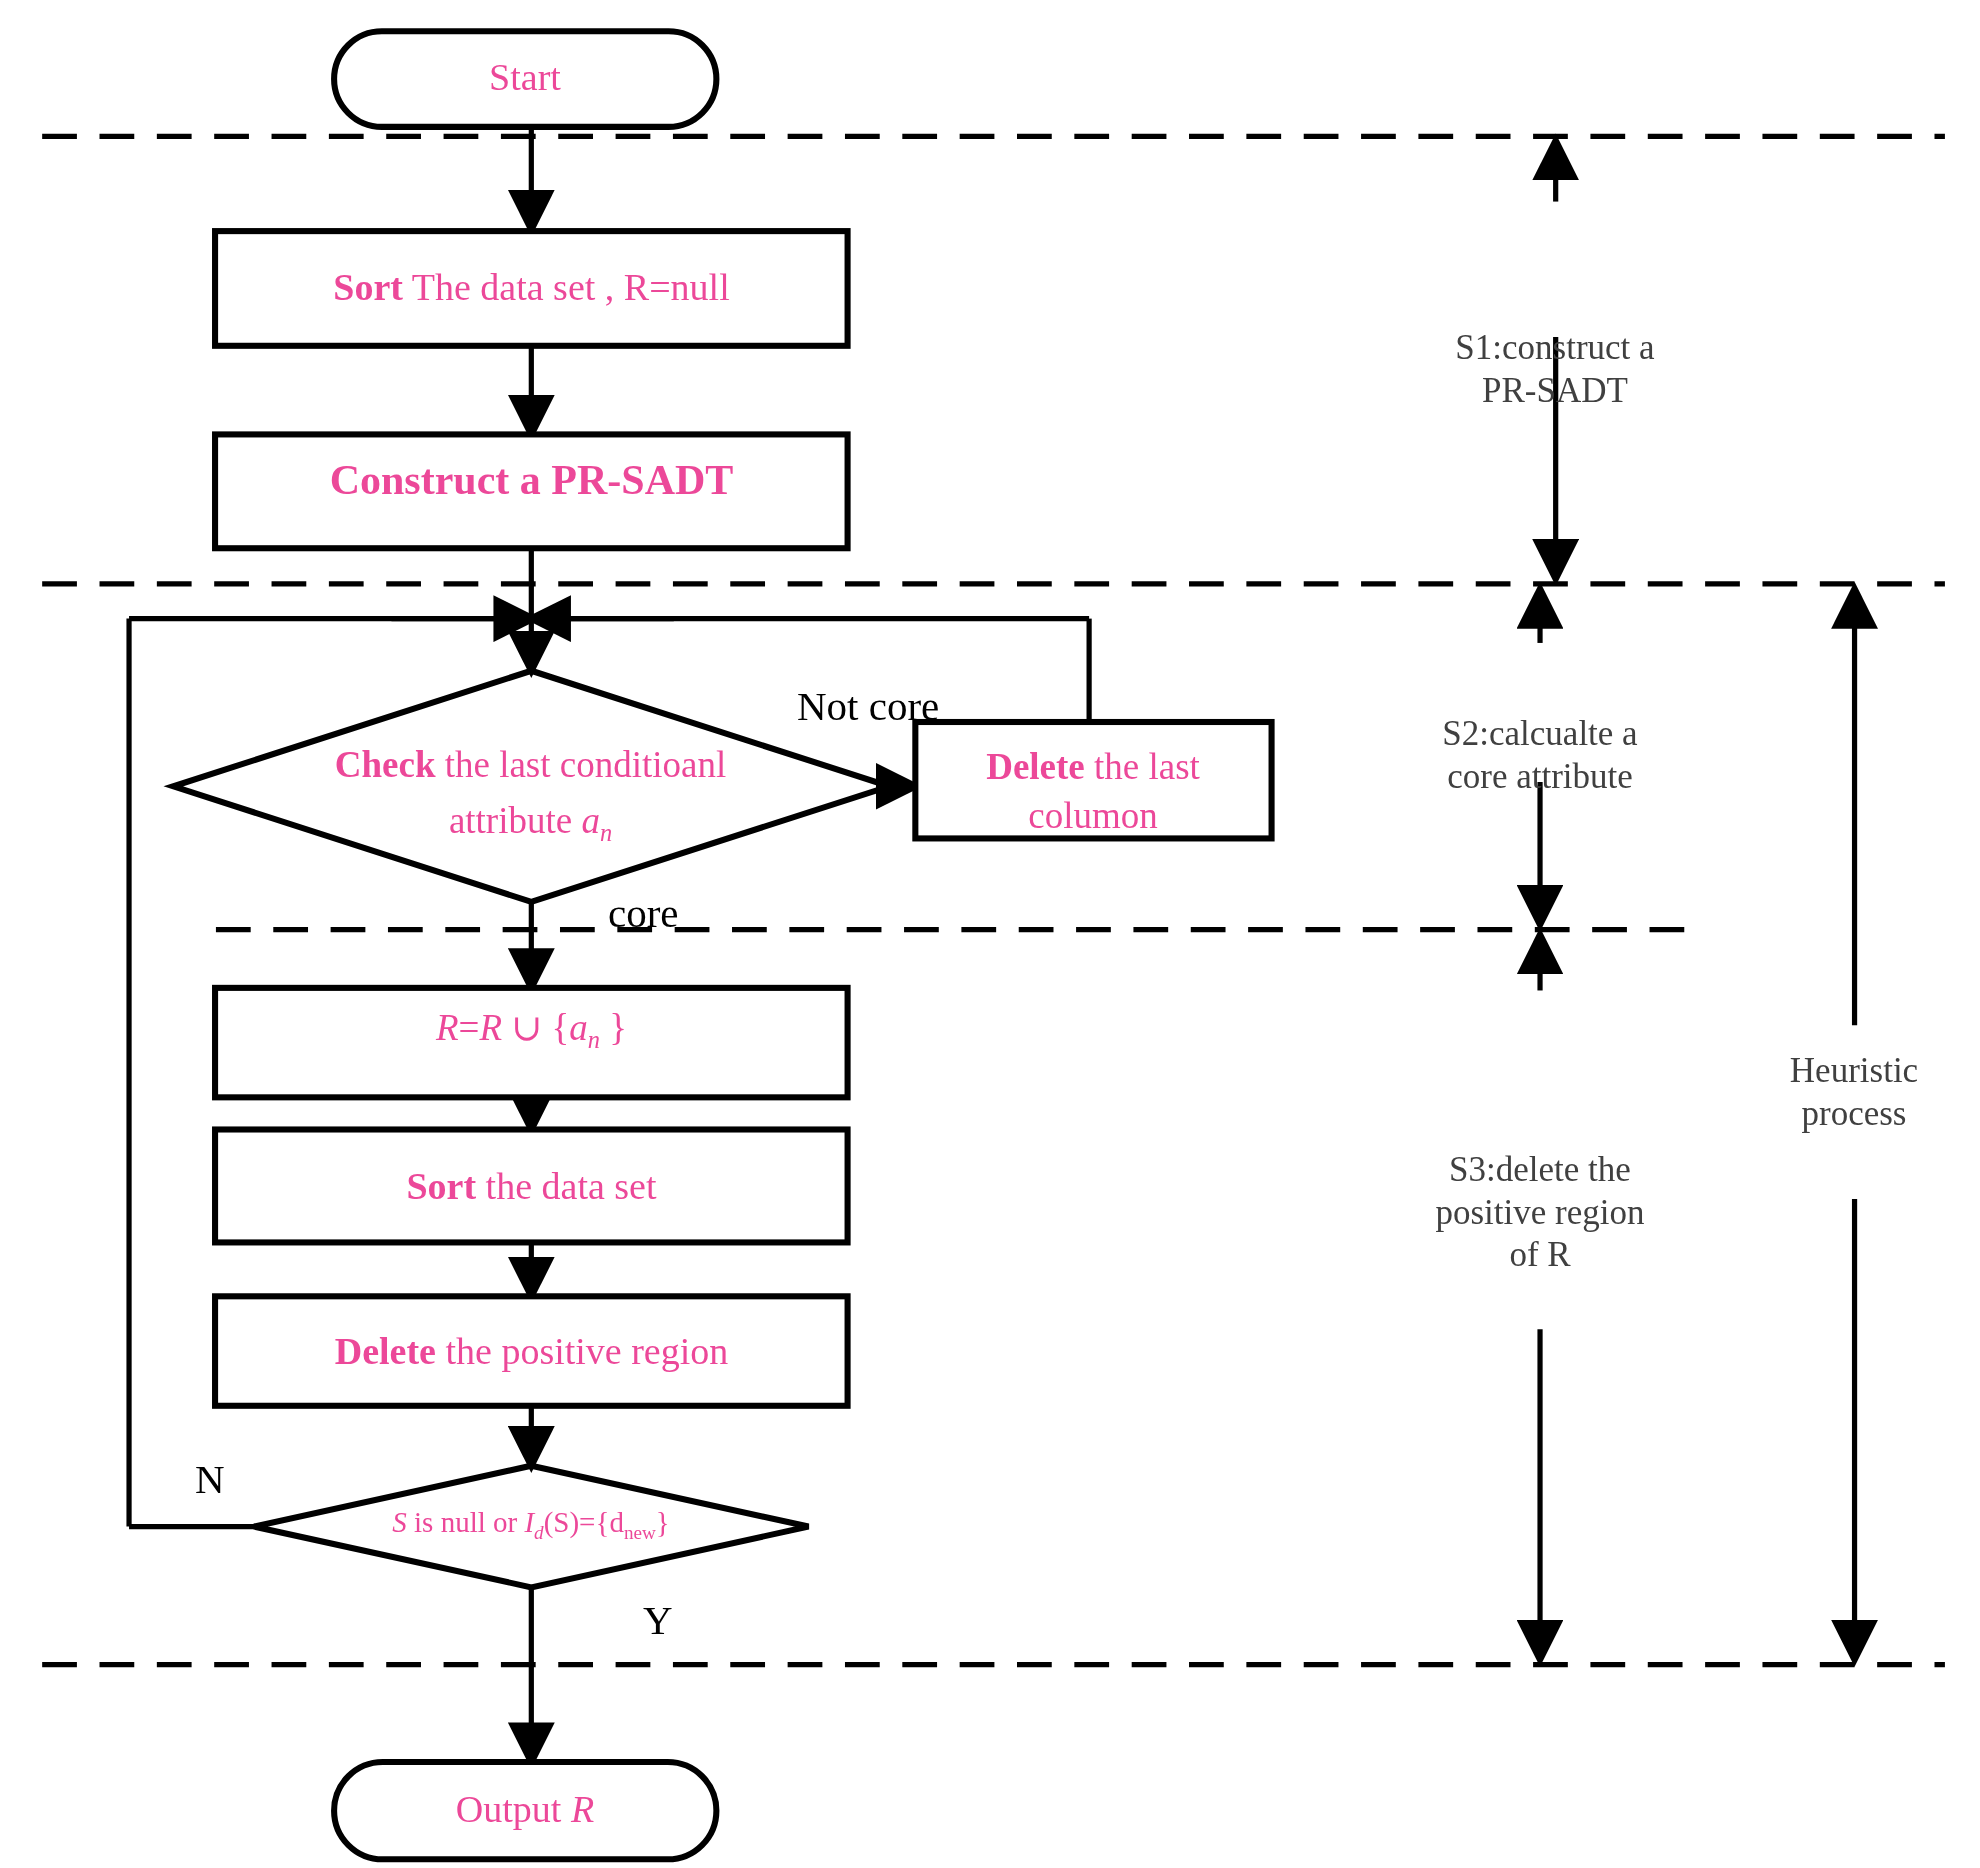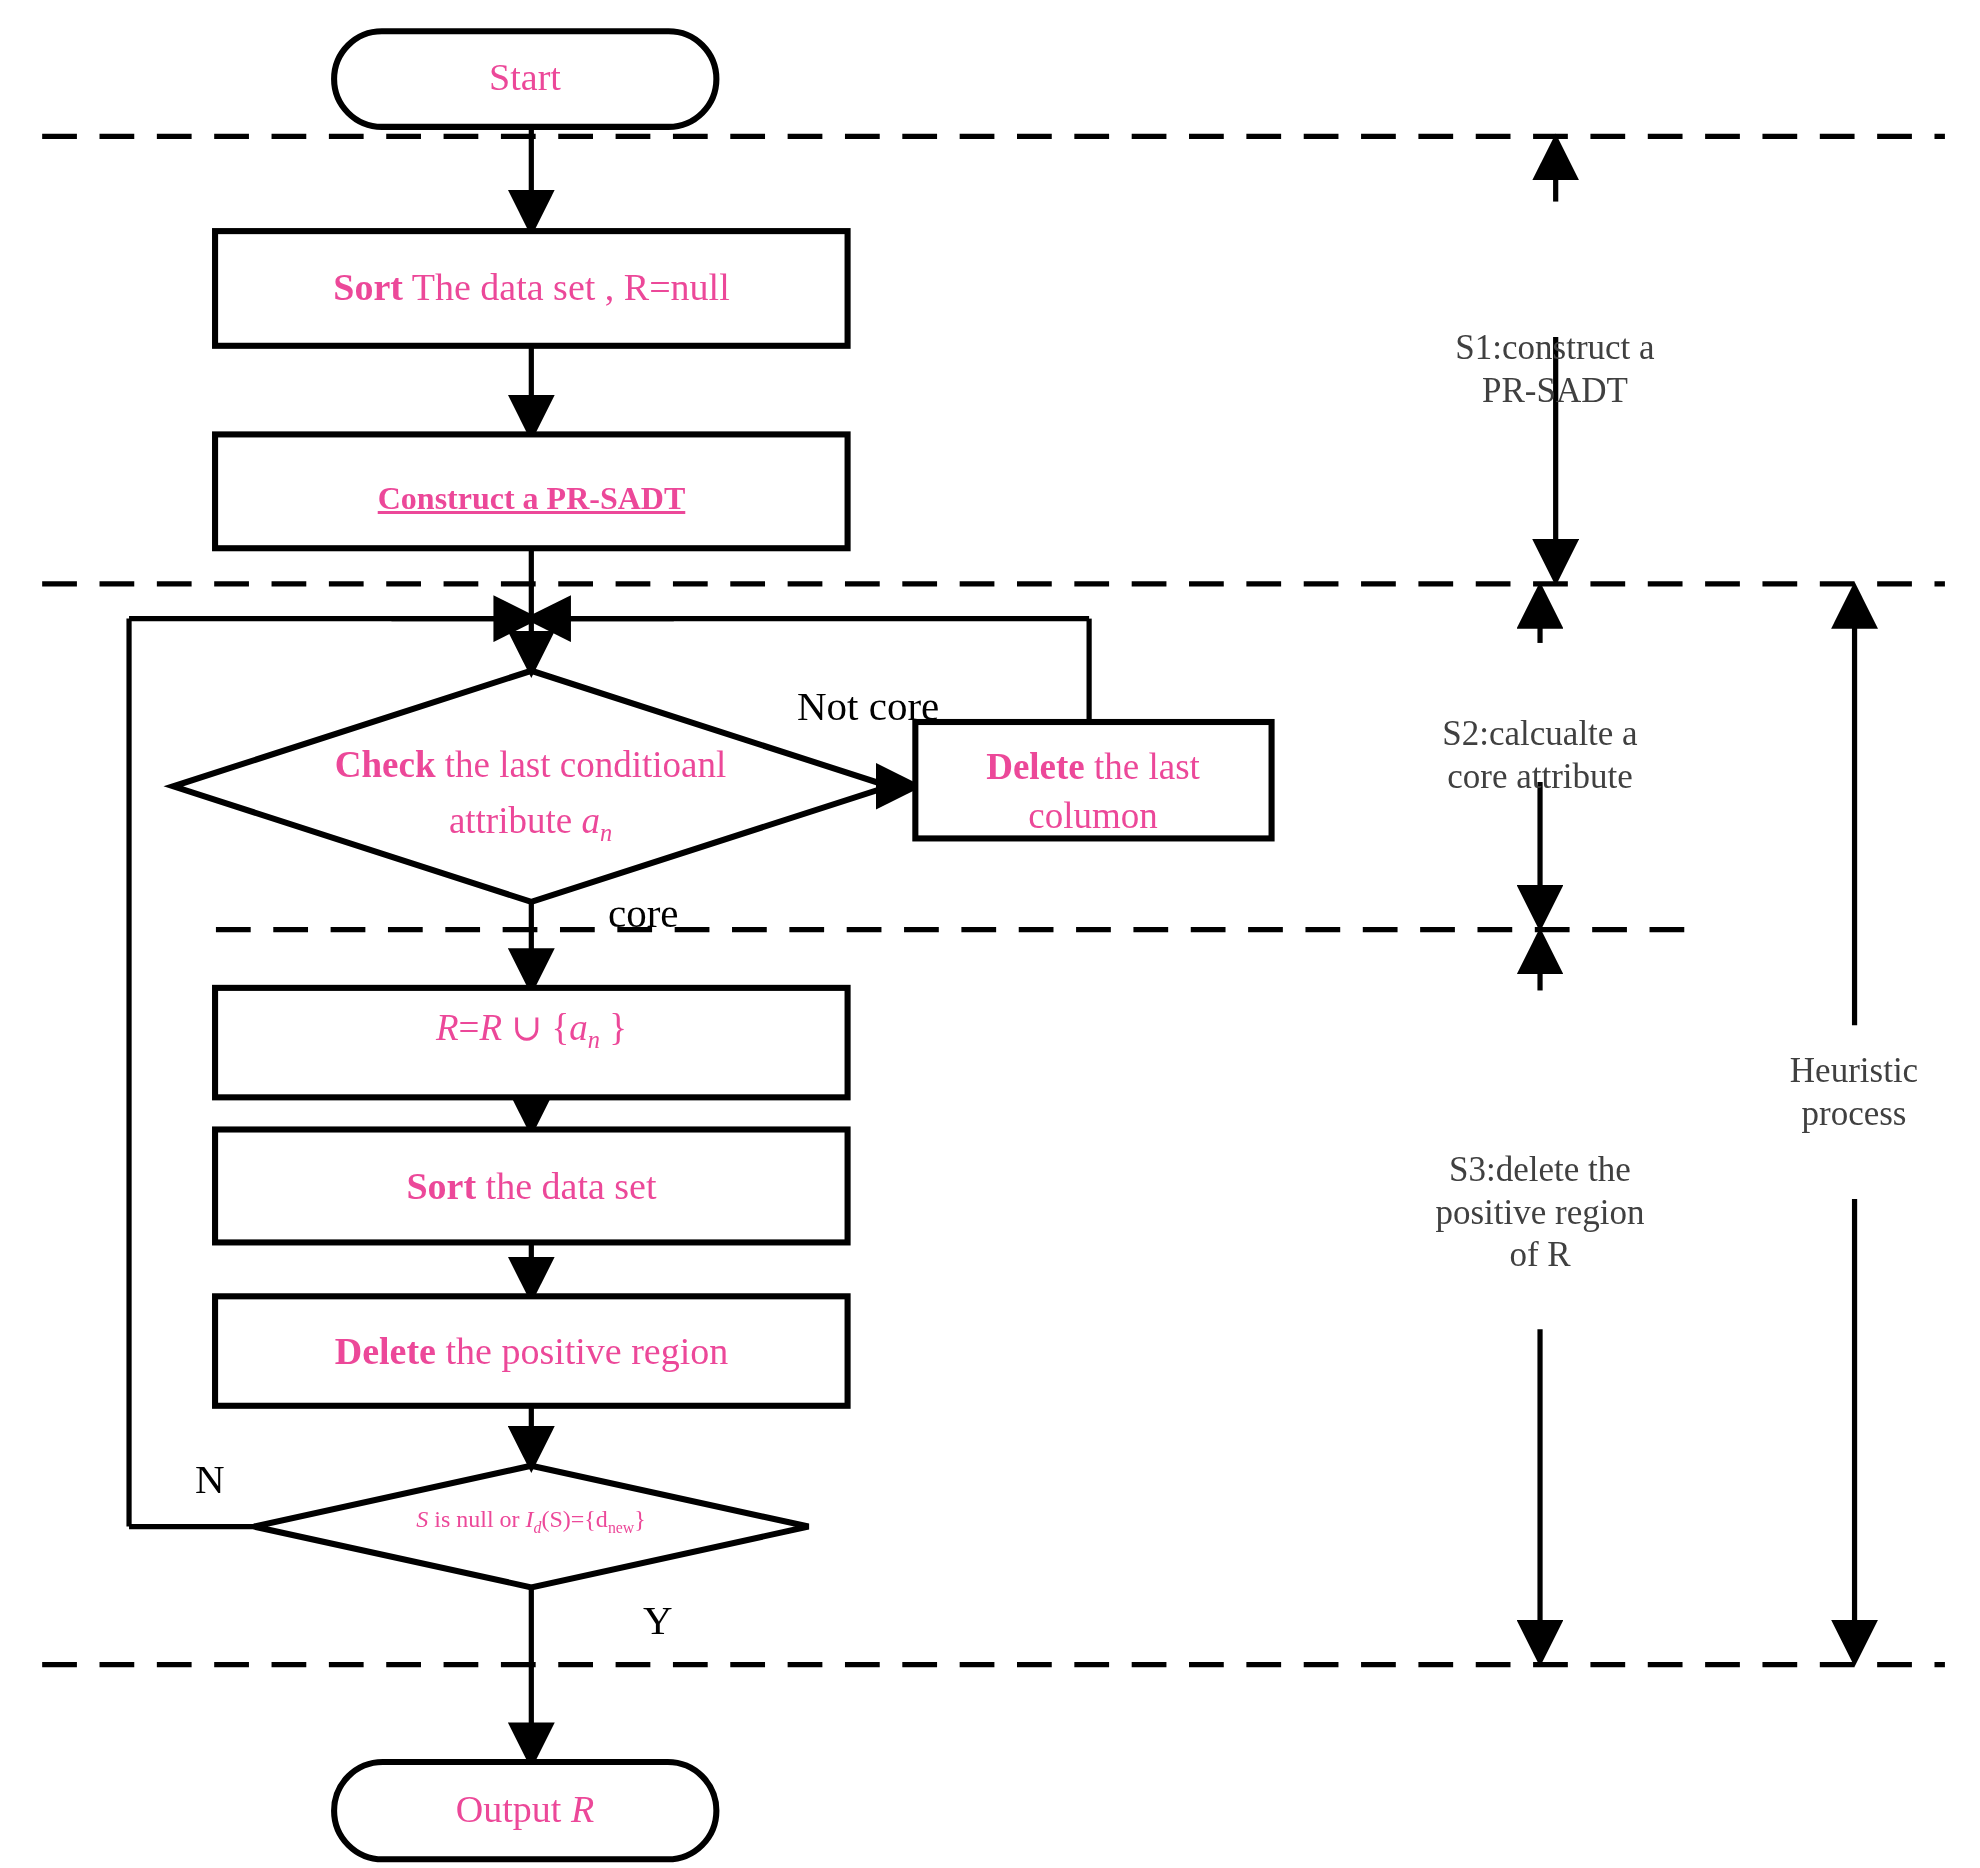--- a/index.html
+++ b/index.html
@@ -92,21 +92,21 @@
   </svg>
 
   <div class="node-text" style="left:334px;top:55px;width:382px;font-size:38px;">
     <span>Start</span>
   </div>
 
   <div class="node-text" style="left:215px;top:265px;width:633px;font-size:38px;text-align:center;">
     <span class="b">Sort</span><span> The data set , R=null</span>
   </div>
 
-  <div class="node-text b" style="left:215px;top:480px;width:633px;font-size:32px;text-decoration:underline;">
+  <div class="node-text b" style="left:215px;top:456px;width:633px;font-size:42px;">
     <span>Construct a PR-SADT</span>
   </div>
 
   <div class="node-text" style="left:170px;top:743px;width:721px;font-size:37px;">
     <div><span class="b">Check</span><span> the last conditioanl</span></div>
     <div style="margin-top:12px;"><span>attribute </span><span class="it">a</span><sub>n</sub></div>
   </div>
 
   <div class="node-text" style="left:915px;top:745px;width:356px;font-size:37px;">
     <div><span class="b">Delete</span><span> the last</span></div>
@@ -118,21 +118,21 @@
   </div>
 
   <div class="node-text" style="left:215px;top:1164px;width:633px;font-size:38px;">
     <span class="b">Sort</span><span> the data set</span>
   </div>
 
   <div class="node-text" style="left:215px;top:1329px;width:633px;font-size:38px;">
     <span class="b">Delete</span><span> the positive region</span>
   </div>
 
-  <div class="node-text" style="left:254px;top:1505px;width:554px;font-size:24px;">
+  <div class="node-text" style="left:254px;top:1505px;width:554px;font-size:29px;">
     <span class="it">S</span><span> is null or </span><span class="it">I</span><sub>d</sub><span>(S)={d</span><span class="sub-up" style="vertical-align:sub;">new</span><span>}</span>
   </div>
 
   <div class="node-text" style="left:334px;top:1787px;width:382px;font-size:38px;">
     <span>Output </span><span class="it">R</span>
   </div>
 
   <div class="lbl" style="left:797px;top:682px;">Not core</div>
   <div class="lbl" style="left:608px;top:889px;">core</div>
   <div class="lbl" style="left:195px;top:1455px;">N</div>

